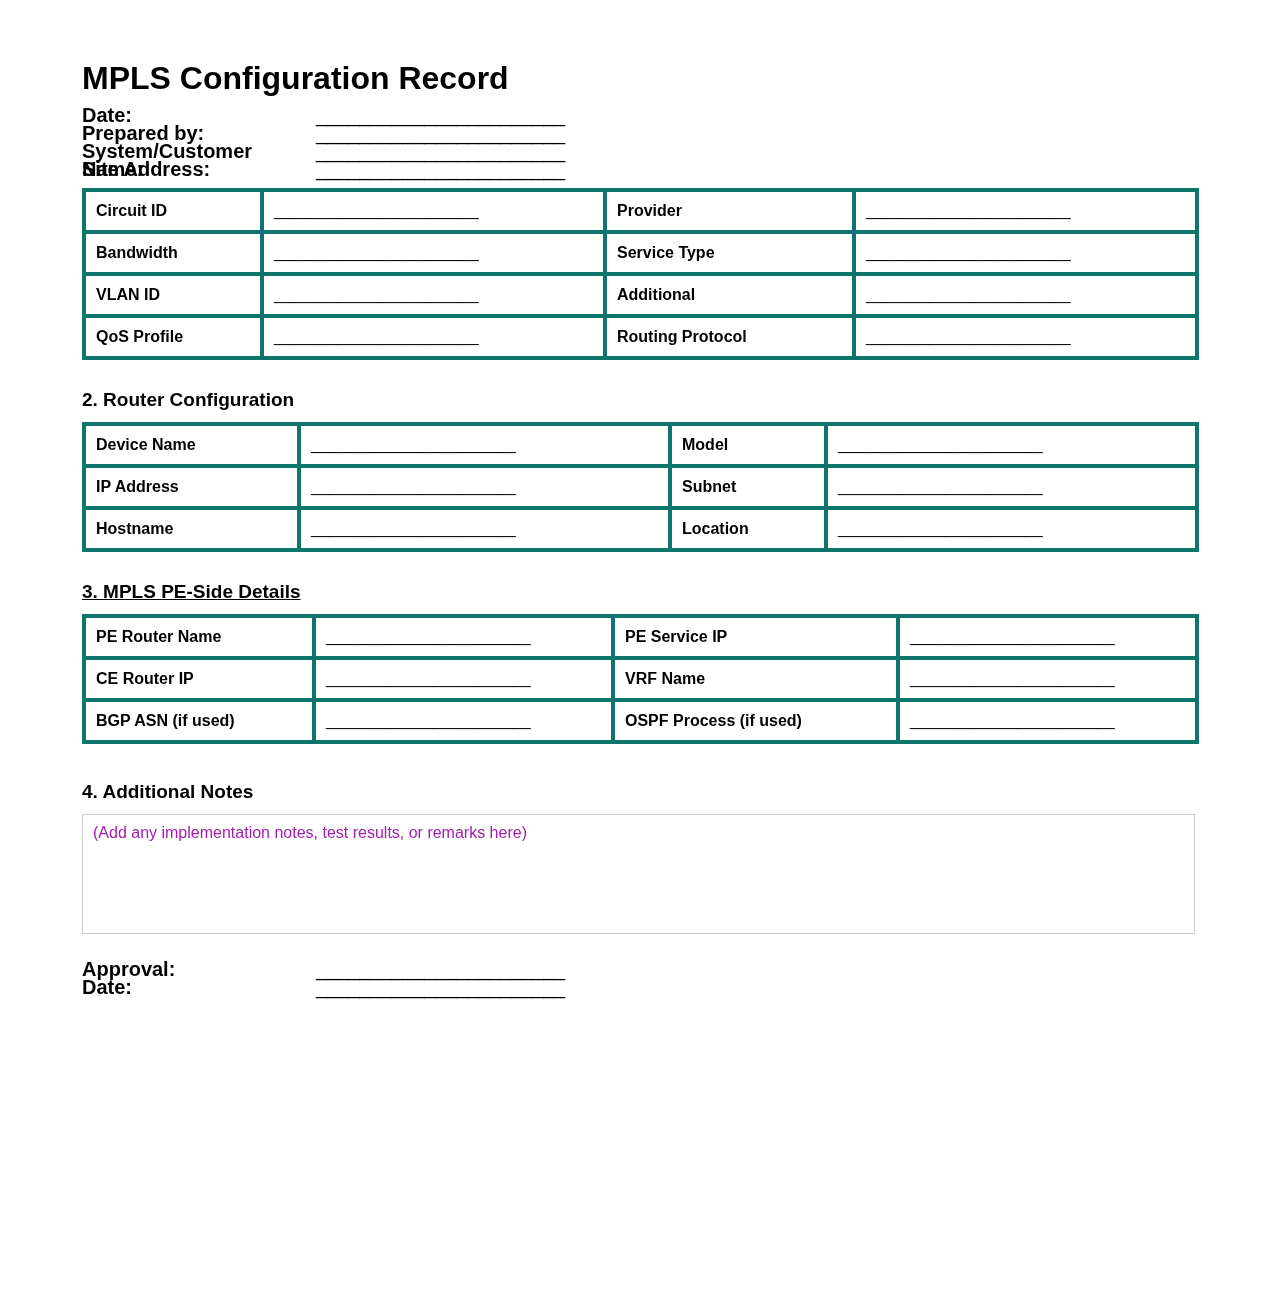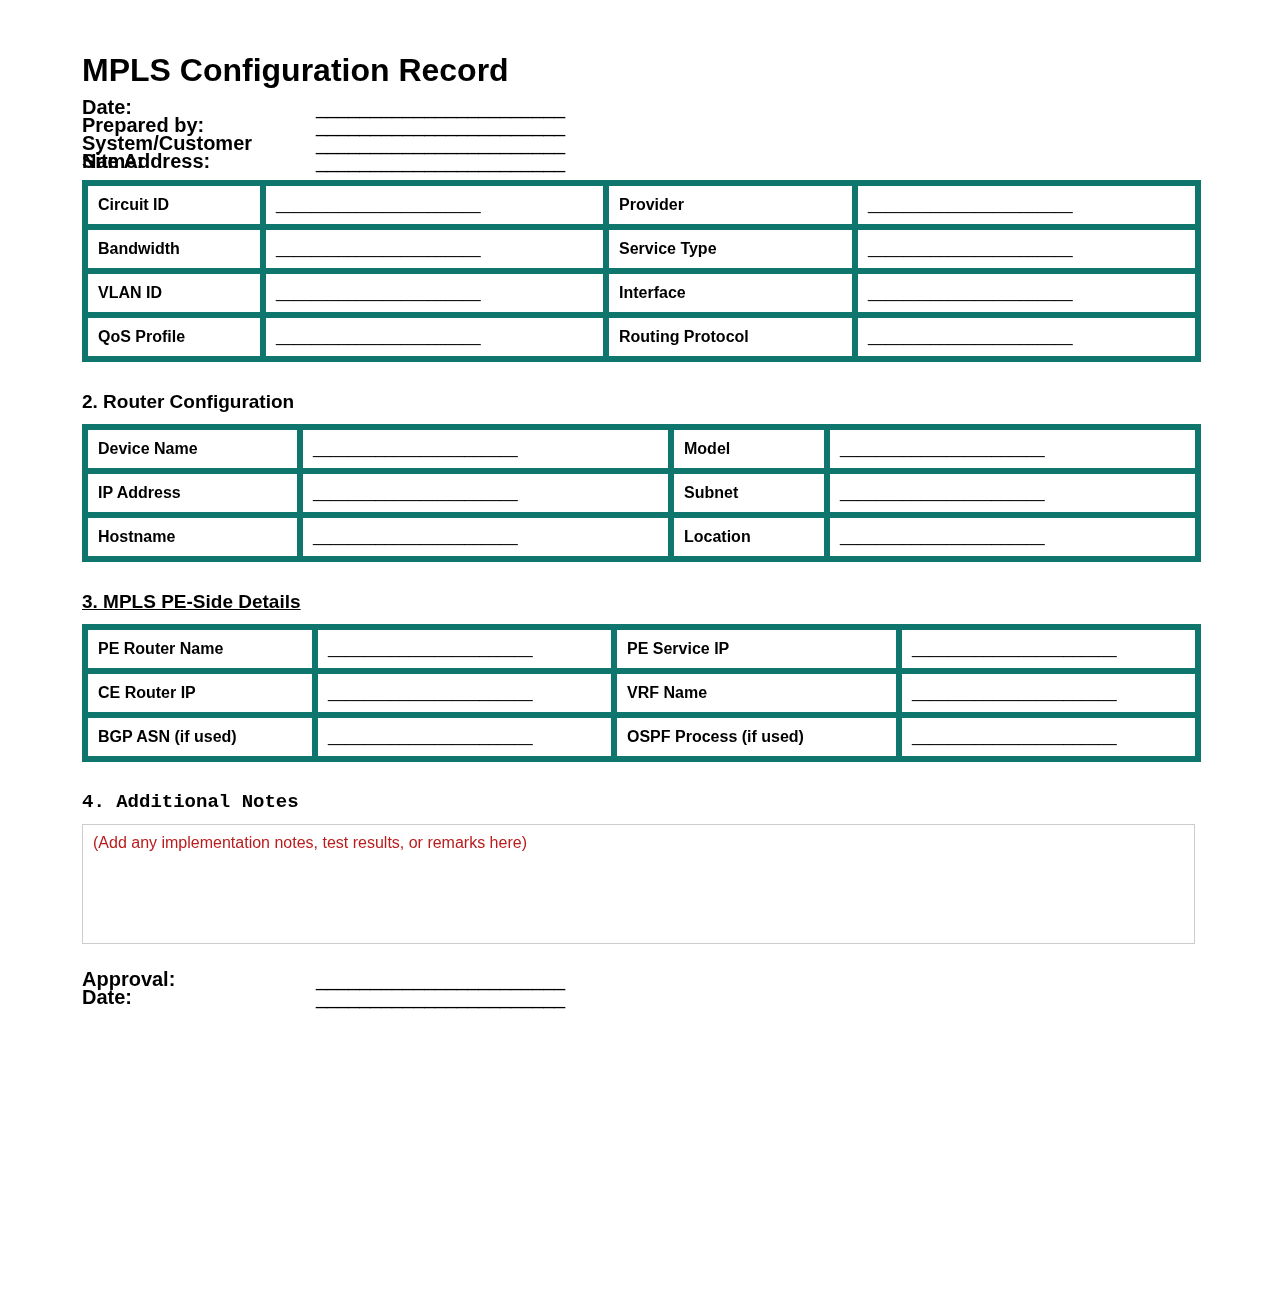--- a/index.html
+++ b/index.html
@@ -1,28 +1,28 @@
 <!DOCTYPE html>
 <html><head>
 <meta charset="utf-8">
 <style>
   html, body { margin: 0; padding: 0; background: #ffffff; }
   body { width: 1278px; height: 1300px; position: relative; font-family: "Liberation Sans", sans-serif; color: #000; }
-  .page { position: absolute; left: 82px; top: 50px; width: 1113px; }
+  .page { position: absolute; left: 82px; top: 58px; width: 1113px; }
   h1 { margin: 0; font-size: 32px; font-weight: bold; line-height: 40px; height: 40px; }
   .meta { margin-top: 8px; }
   .meta-row { display: flex; height: 18px; line-height: 18px; font-size: 20px; font-weight: bold; }
   .meta-label { width: 234px; }
   .blank { font-weight: normal; letter-spacing: -0.3px; }
   h2 { margin: 0; font-size: 19px; font-weight: bold; line-height: 24px; }
   table { border-collapse: collapse; width: 1113px; table-layout: fixed; font-size: 16px; }
-  td { border: 6px solid #0f766e; height: 38px; padding: 0 10px; vertical-align: middle; }
+  td { border: 4px solid #0f766e; height: 38px; padding: 0 10px; vertical-align: middle; }
   td.lbl { font-weight: bold; }
   td.val { font-weight: normal; }
-  .notes { border: 1px solid #cccccc; height: 120px; box-sizing: border-box; padding: 9px 10px; color: #b91c1c; font-size: 16px; }
+  .notes { border: 1px solid #cccccc; height: 120px; box-sizing: border-box; padding: 9px 10px; color: #a21caf; font-size: 16px; }
 </style>
 </head>
 <body>
 
 <div class="page">
   <h1>MPLS Configuration Record</h1>
 
   <div class="meta">
     <div class="meta-row">
       <span class="meta-label">Date:</span>
@@ -58,21 +58,21 @@
     </tr>
     <tr>
       <td class="lbl">Bandwidth</td>
       <td class="val">_______________________</td>
       <td class="lbl">Service Type</td>
       <td class="val">_______________________</td>
     </tr>
     <tr>
       <td class="lbl">VLAN ID</td>
       <td class="val">_______________________</td>
-      <td class="lbl">Interface</td>
+      <td class="lbl">Additional</td>
       <td class="val">_______________________</td>
     </tr>
     <tr>
       <td class="lbl">QoS Profile</td>
       <td class="val">_______________________</td>
       <td class="lbl">Routing Protocol</td>
       <td class="val">_______________________</td>
     </tr>
   </tbody>
     </table>
@@ -130,21 +130,21 @@
     </tr>
     <tr>
       <td class="lbl">BGP ASN (if used)</td>
       <td class="val">_______________________</td>
       <td class="lbl">OSPF Process (if used)</td>
       <td class="val">_______________________</td>
     </tr>
   </tbody>
     </table>
 
-  <h2 style="margin-top:28px;font-family:Liberation Mono, monospace;">4. Additional Notes</h2>
+  <h2 style="margin-top:36px;">4. Additional Notes</h2>
   <div class="notes" style="margin-top:10px;">(Add any implementation notes, test results, or remarks here)</div>
 
   <div class="meta" style="margin-top:26px;">
     <div class="meta-row">
       <span class="meta-label">Approval:</span>
       <span class="blank">_______________________</span>
     </div>
     <div class="meta-row">
       <span class="meta-label">Date:</span>
       <span class="blank">_______________________</span>

